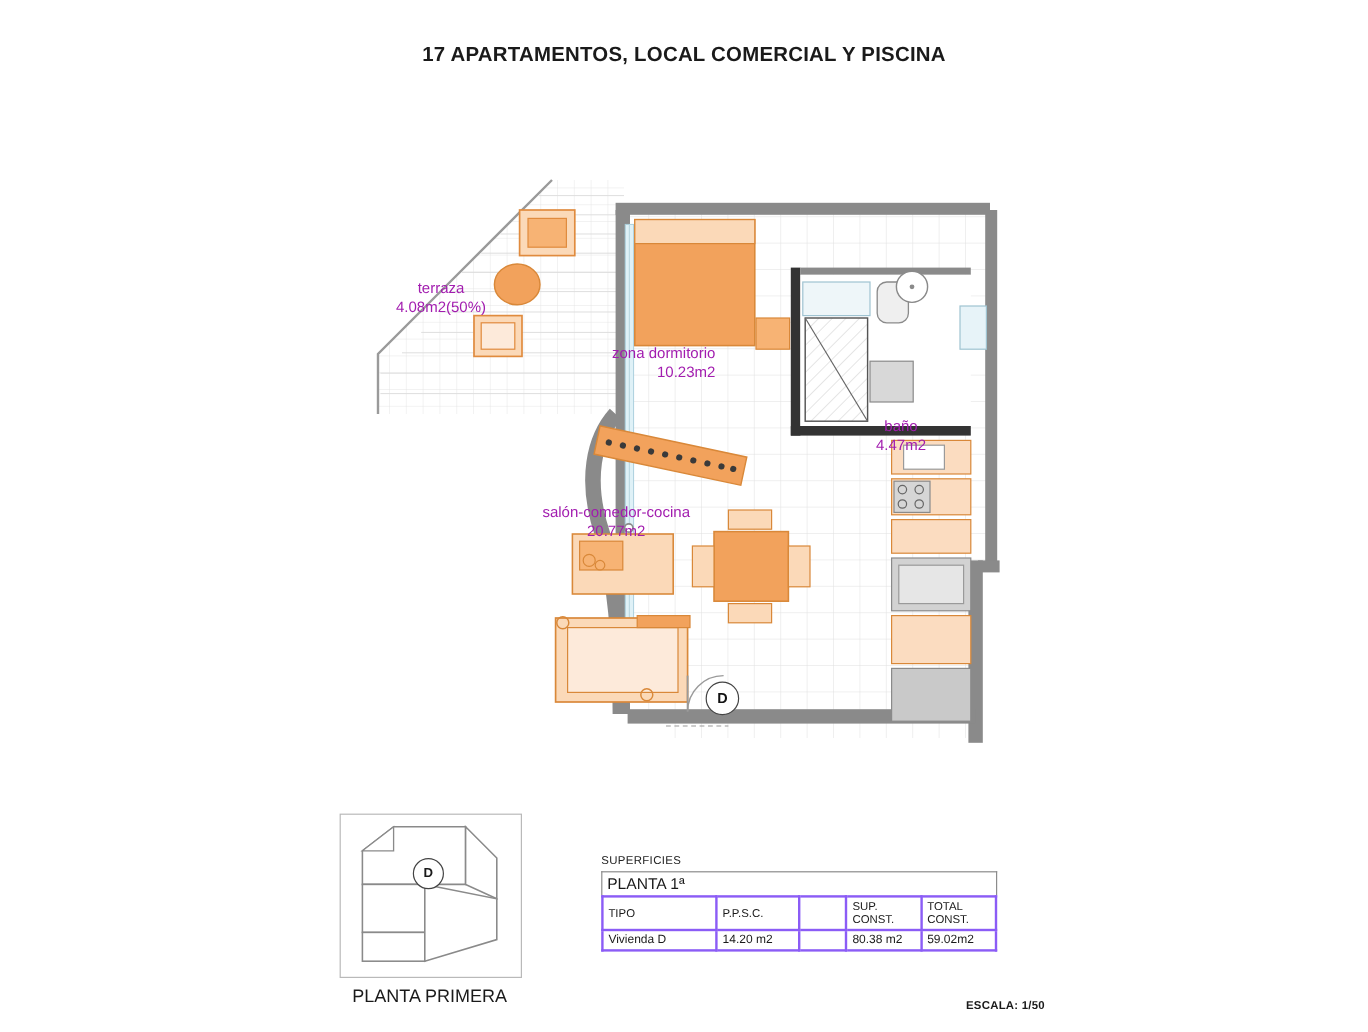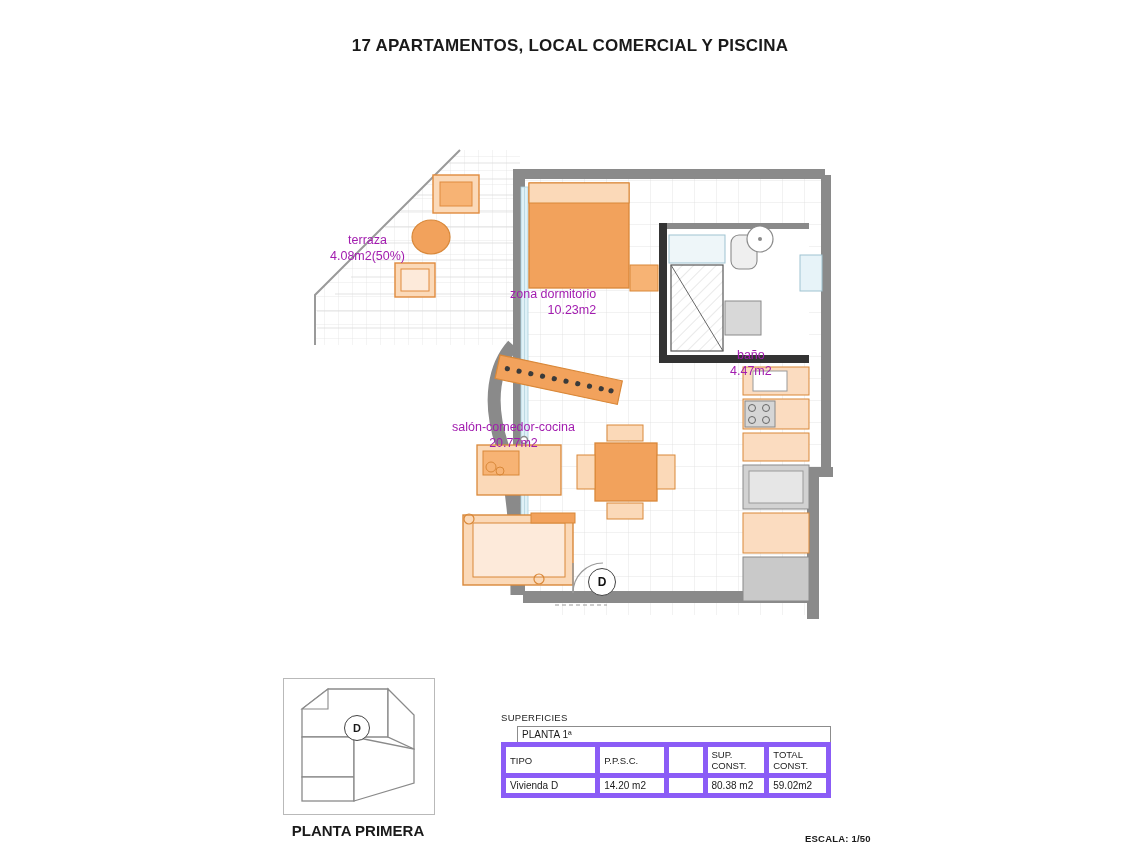--- a/index.html
+++ b/index.html
@@ -46,50 +46,49 @@
   }
   #door-D{left:333px;top:453px;}
 
   
   #keyplan{
     position:absolute;left:283px;top:678px;width:150px;height:135px;
     border:1px solid #b9b9b9;background:#fff;
   }
   #keyplan-title{
     position:absolute;left:283px;top:822px;width:150px;
-    text-align:center;font-size:15px;font-weight:bold;
+    text-align:center;font-size:15px;font-weight:normal;
   }
   #keyplan .kd{
     position:absolute;left:60px;top:36px;width:24px;height:24px;
     border:1.1px solid #444;border-radius:50%;
     display:flex;align-items:center;justify-content:center;
     font-size:11px;font-weight:bold;background:#fff;
   }
 
   
   #surfaces{
     position:absolute;left:471px;top:712px;width:330px;
     font-size:10.5px;
     padding-left:30px;
   }
   #surfaces .sup-head{
     font-size:9.5px;letter-spacing:.3px;margin-bottom:3px;color:#222;
   }
   #surfaces .planta-bar{
     border:1px solid #8c8c8c;border-bottom:none;
-    padding:2px 4px;font-size:10px;
+    padding:2px 4px;font-size:13px;
     background:#fff;
-    margin-left:16px;
   }
   #surfaces table{
     border-collapse:collapse;width:100%;
     font-size:10px;
   }
   #surfaces th,#surfaces td{
-    border:5px solid #8b5cf6;
+    border:2px solid #8b5cf6;
     padding:2px 4px;
     font-weight:normal;
     text-align:left;
     background:#fff;
   }
   #surfaces th{font-size:9.5px;}
   .col-tipo{width:29%;}
   .col-ppsc{width:21%;}
   .col-mid{width:12%;}
   .col-sup{width:19%;}

